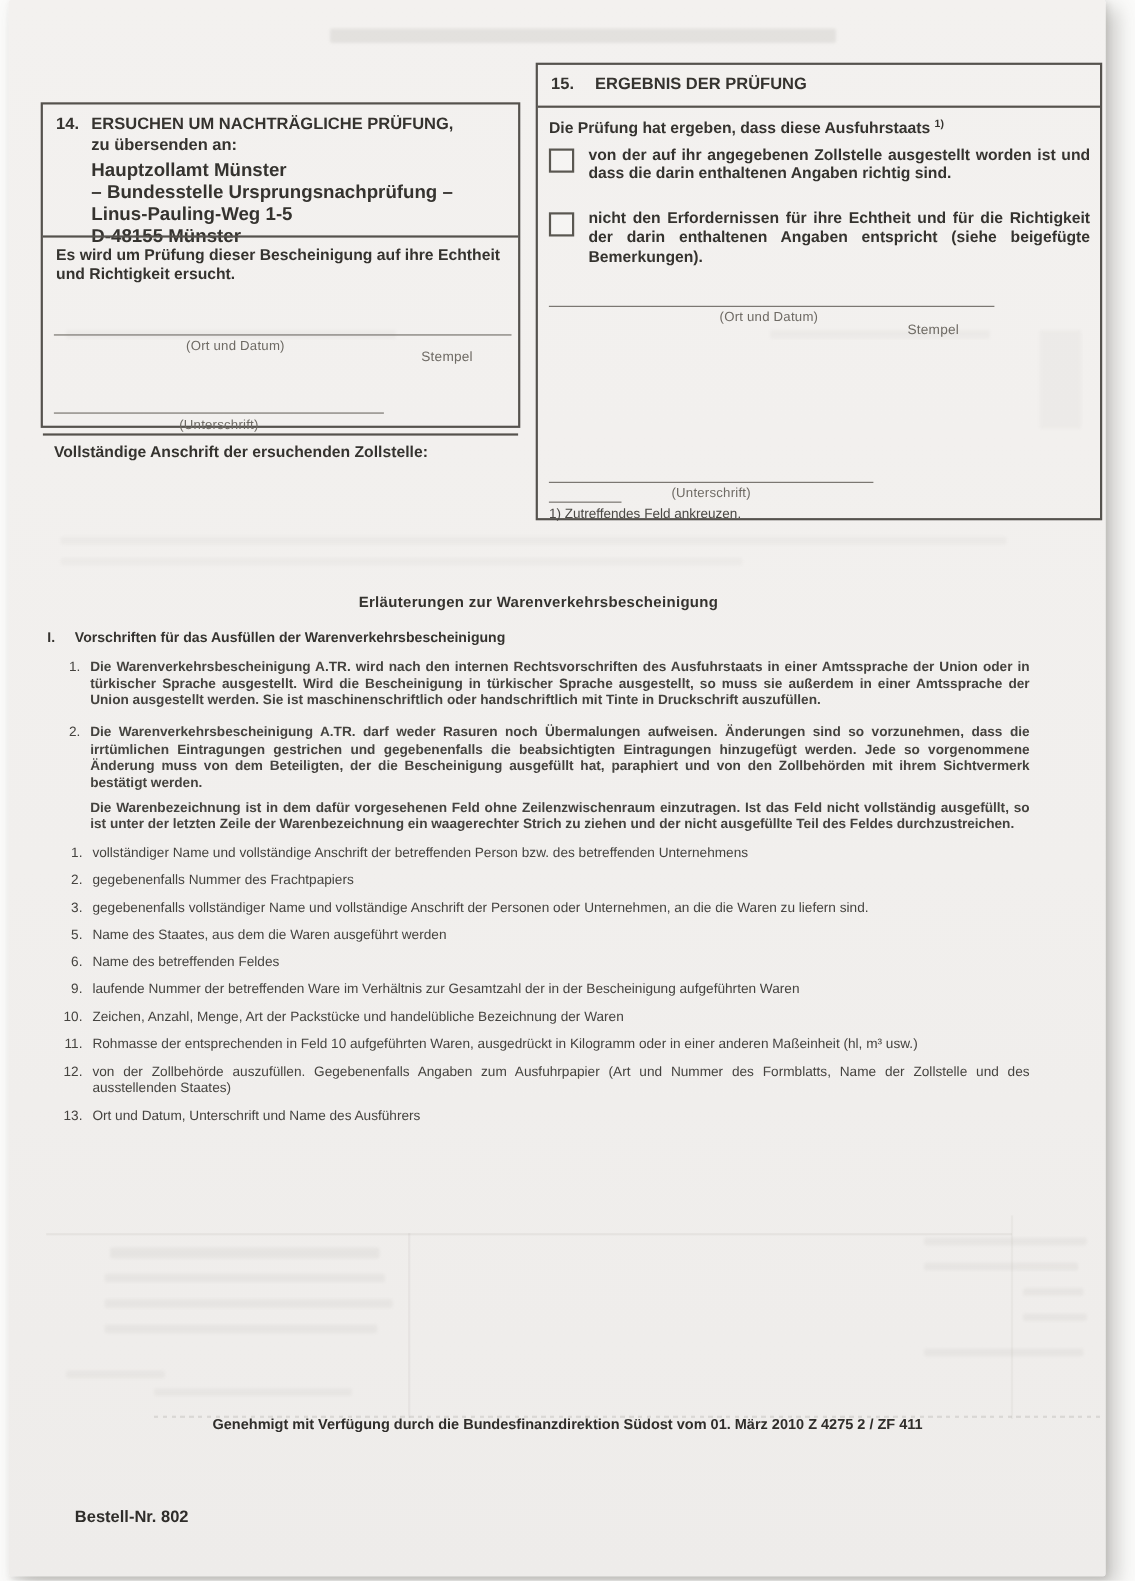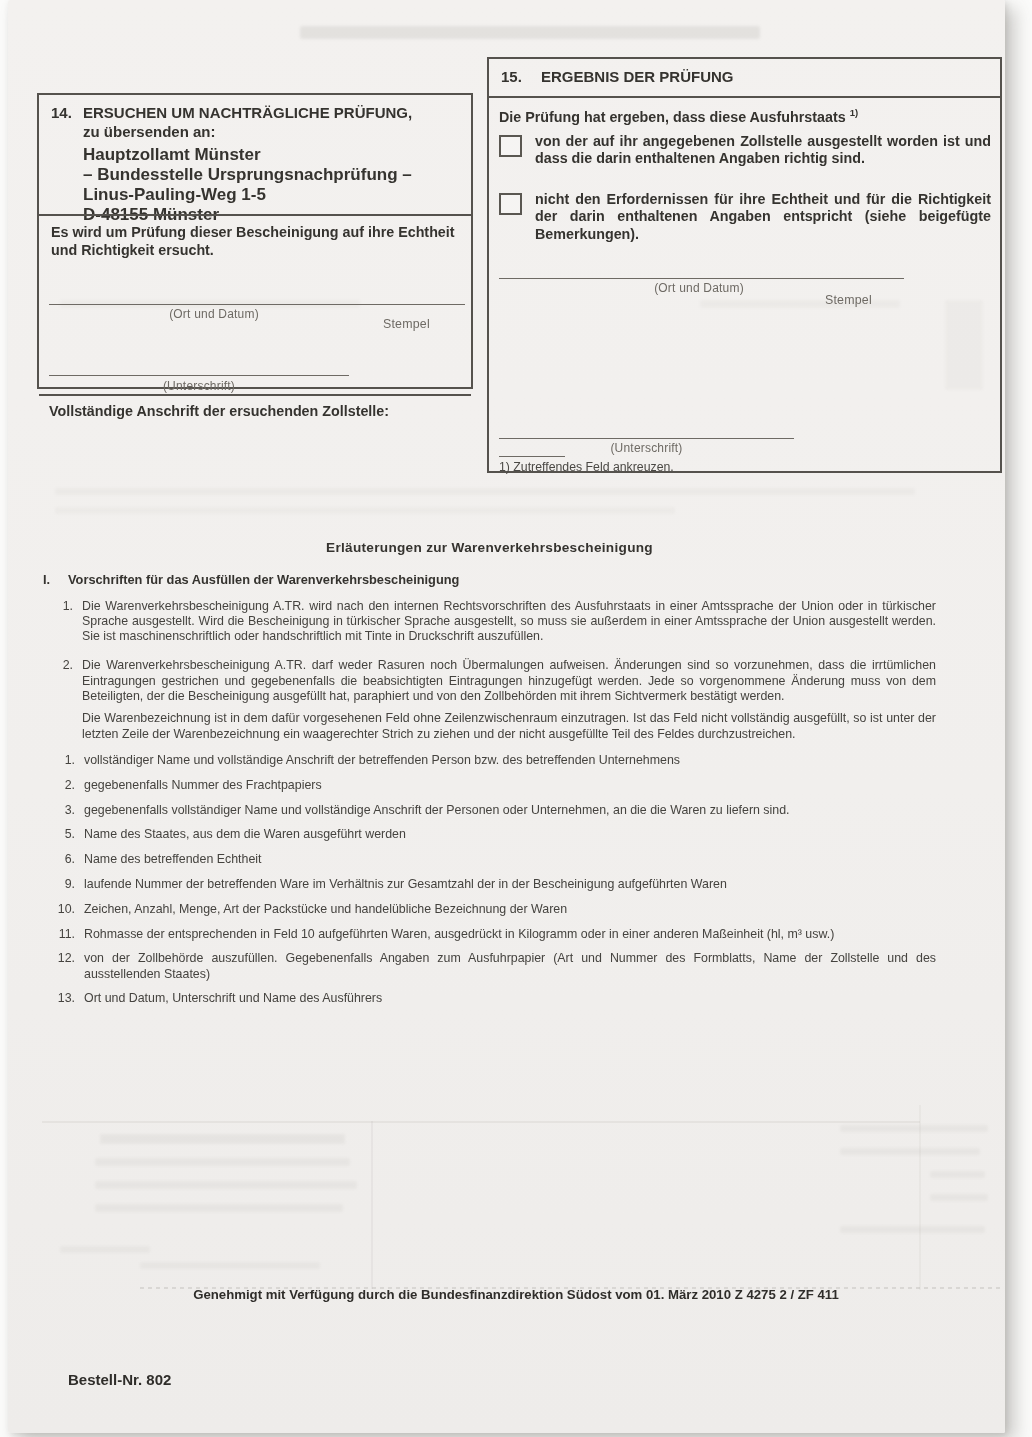--- a/index.html
+++ b/index.html
@@ -33,21 +33,21 @@
   }
   .opt { position:absolute; font-size:14.3px; line-height:1.22; text-align:justify; }
   sup { font-size:9.5px; vertical-align:super; line-height:0; }
   
   .notes { position:absolute; left:43px; top:540px; width:893px; font-size:12.4px; line-height:15.3px; color:#45433f; }
   .notes-heading { text-align:center; font-weight:bold; font-size:13.6px; color:#35332f; margin-bottom:17px; letter-spacing:.3px; }
   .sec-title { display:flex; font-weight:bold; font-size:12.8px; color:#35332f; margin-bottom:11px; }
   .sec-title .roman { width:25px; }
   .nitem { display:flex; margin-bottom:11px; }
   .nitem .n { width:39px; min-width:39px; text-align:right; padding-right:9px; }
-  .nitem .t { flex:1; text-align:justify; }
+  .nitem .t { flex:1; text-align:justify;font-weight:bold; }
   .nitem.gap1 { margin-bottom:14px; }
   .sub-para { margin-top:7px; }
   .sec2 { margin-top:18px; }
   .nitem2 { display:flex; margin-bottom:9.5px; }
   .nitem2 .n { width:41px; min-width:41px; text-align:right; padding-right:9px; }
   .nitem2 .t { flex:1; }
   
   .approval { position:absolute; left:0; width:1032px; top:1287px; text-align:center;
               font-weight:bold; font-size:13.2px; color:#2f2d2a; }
   .bestell { position:absolute; left:68px; top:1371px; font-weight:bold; font-size:15px; color:#2f2d2a; }
@@ -173,21 +173,21 @@
     <div class="nitem2">
       <span class="n">3.</span>
       <span class="t">gegebenenfalls vollständiger Name und vollständige Anschrift der Personen oder Unternehmen, an die die Waren zu liefern sind.</span>
     </div>
     <div class="nitem2">
       <span class="n">5.</span>
       <span class="t">Name des Staates, aus dem die Waren ausgeführt werden</span>
     </div>
     <div class="nitem2">
       <span class="n">6.</span>
-      <span class="t">Name des betreffenden Echtheit</span>
+      <span class="t">Name des betreffenden Feldes</span>
     </div>
     <div class="nitem2">
       <span class="n">9.</span>
       <span class="t">laufende Nummer der betreffenden Ware im Verhältnis zur Gesamtzahl der in der Bescheinigung aufgeführten Waren</span>
     </div>
     <div class="nitem2">
       <span class="n">10.</span>
       <span class="t">Zeichen, Anzahl, Menge, Art der Packstücke und handelübliche Bezeichnung der Waren</span>
     </div>
     <div class="nitem2">

